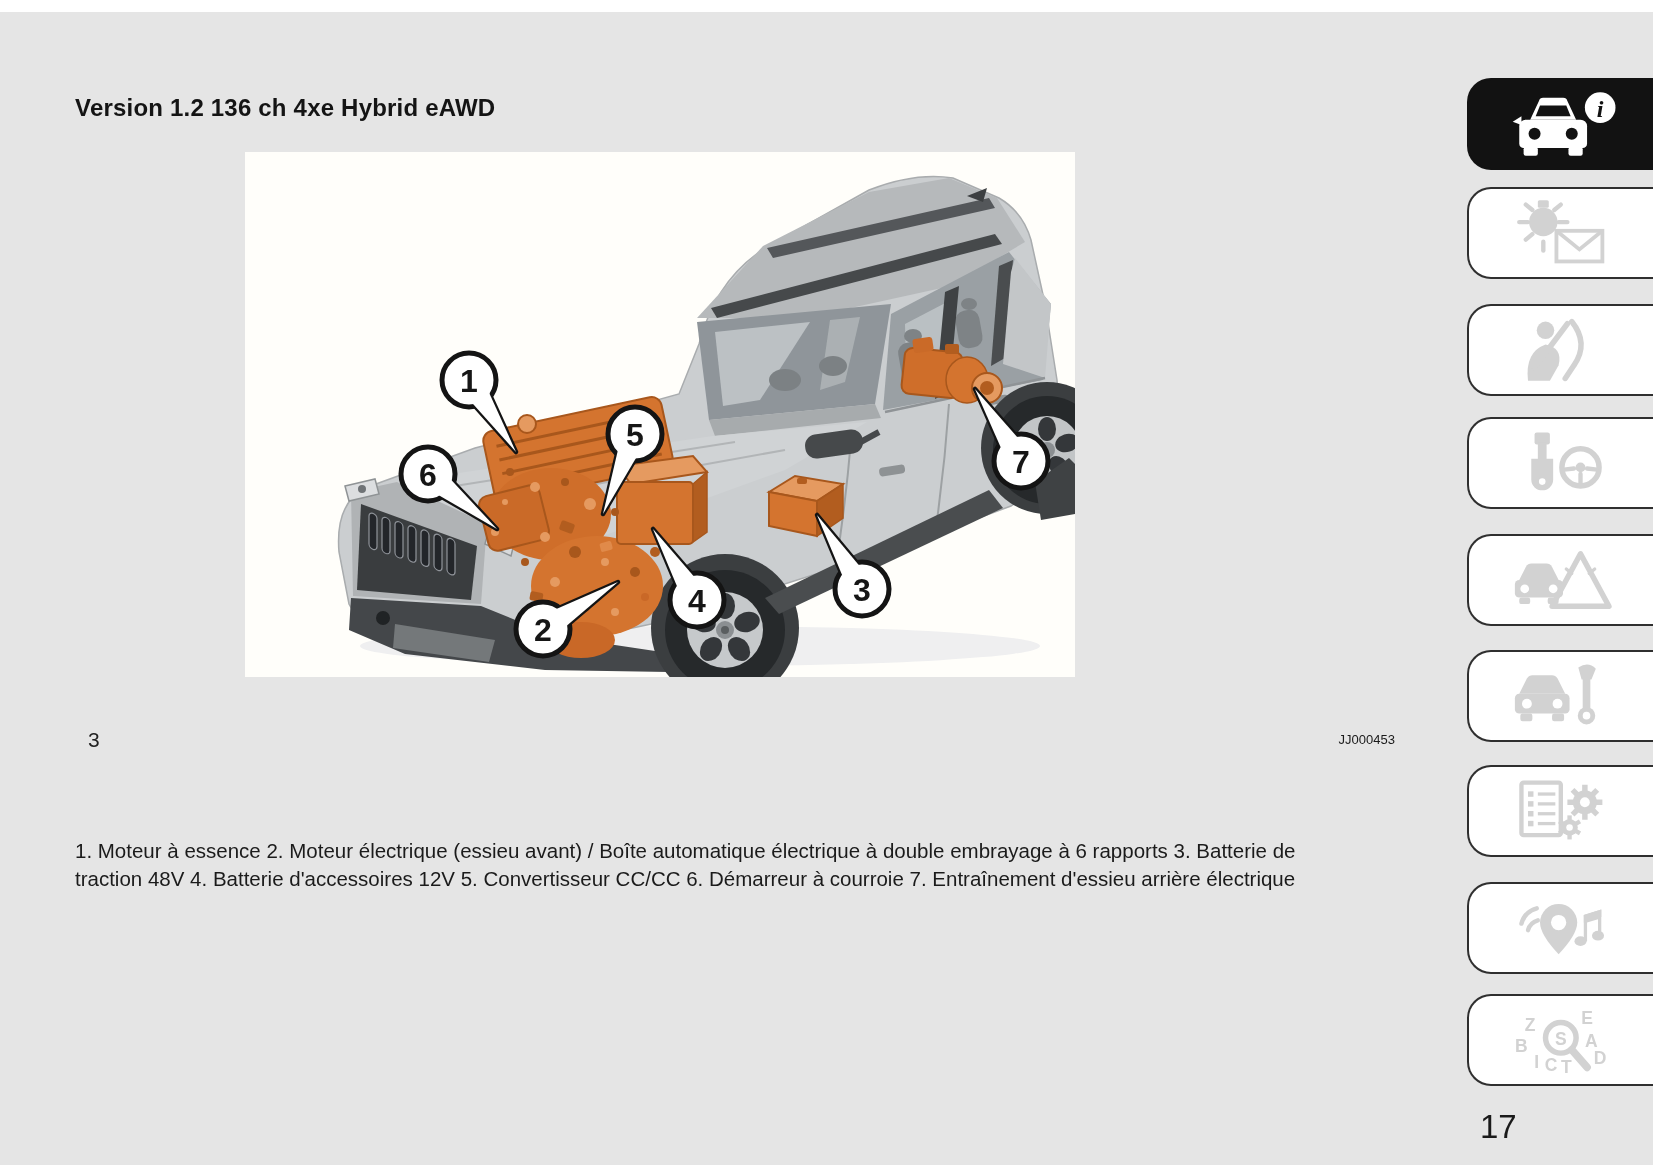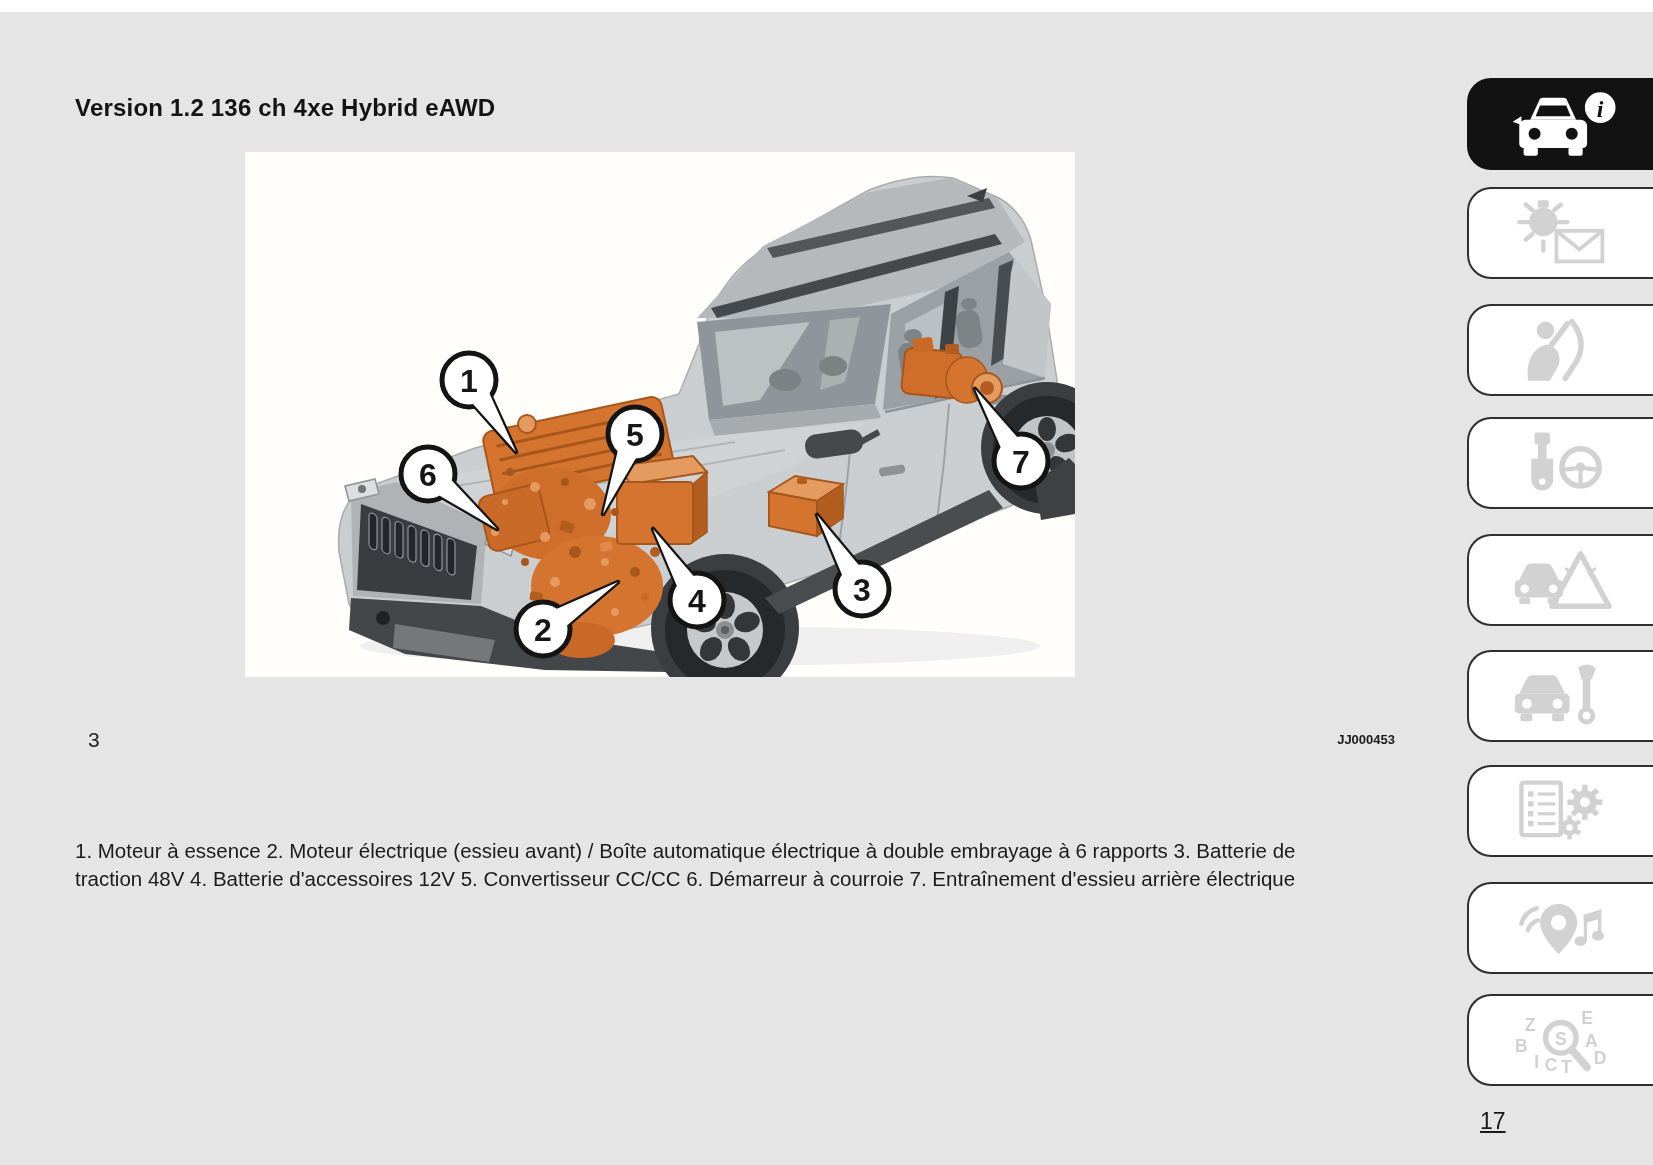--- a/index.html
+++ b/index.html
@@ -7,26 +7,26 @@
     position:relative;width:1653px;height:1165px;background:#e5e5e5;
     font-family:"Liberation Sans", sans-serif;color:#1b1b1b;overflow:hidden;margin-top:12px;
   }
   .doc-title{
     position:absolute;left:75px;top:82px;font-size:24px;font-weight:bold;
     letter-spacing:0.2px;color:#141414;
   }
   .figure-wrap{position:absolute;left:245px;top:140px;width:830px;height:525px;background:#fffefa;}
   .figure-wrap svg{display:block;width:100%;height:100%;}
   .fig-number{position:absolute;left:88px;top:716px;font-size:21px;color:#222;}
-  .fig-code{position:absolute;right:258px;top:720px;font-size:13px;font-weight:bold;color:#1a1a1a;}
+  .fig-code{position:absolute;right:258px;top:720px;font-size:13px;font-weight:normal;color:#1a1a1a;}
   .caption{
     position:absolute;left:75px;top:804px;width:1292px;
     font-size:20.5px;line-height:28px;color:#1b1b1b;
   }
-  .page-number{position:absolute;left:1480px;top:1096px;font-size:23px;color:#1a1a1a;text-decoration:underline;}
+  .page-number{position:absolute;left:1480px;top:1096px;font-size:33px;color:#1a1a1a;}
   .tab{
     position:absolute;left:1467px;width:190px;height:92px;
     border:2.5px solid #2f2f2f;border-right:none;border-radius:24px 0 0 24px;
     background:#ffffff;display:flex;align-items:center;justify-content:center;
     box-sizing:border-box;cursor:pointer;
   }
   .tab.active{background:#121212;border-color:#121212;}
   .tab svg{width:118px;height:70px;}
 </style>
 </head>

